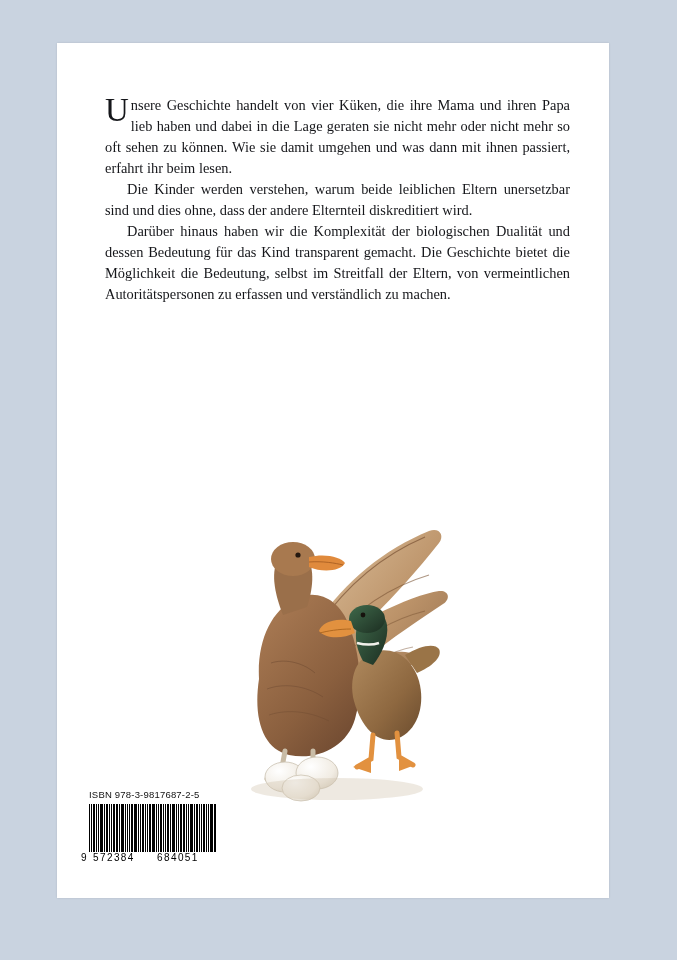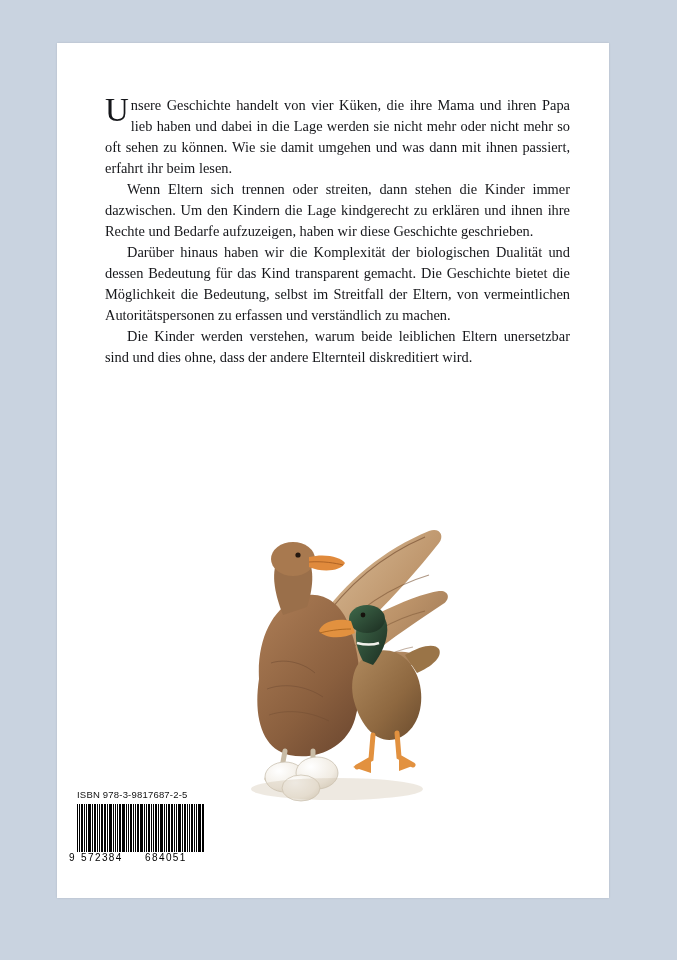--- a/index.html
+++ b/index.html
@@ -55,21 +55,21 @@
     position: absolute;
     left: 110px;
     top: 440px;
     width: 330px;
     height: 330px;
   }
 
   
   .isbn-area {
     position: absolute;
-    left: 4px;
+    left: 16px;
     bottom: 0px;
     width: 160px;
     height: 112px;
   }
   .isbn-box {
     position: absolute;
     left: 8px;
     top: 0px;
     width: 150px;
     background: #ffffff;
@@ -123,24 +123,23 @@
     left: 76px;
     top: 0px;
   }
 </style>
 </head>
 <body>
 
 <div class="page">
 
   <div class="text-block">
-    <p class="para first"><span class="dropcap">U</span><span>nsere Geschichte handelt von vier Küken, die ihre Mama und ihren Papa lieb haben und dabei in die Lage werden sie nicht mehr oder nicht mehr so oft sehen zu können. Wie sie damit umgehen und was dann mit ihnen passiert, erfahrt ihr beim lesen.</span></p>
-    <p class="para">Wenn Eltern sich trennen oder streiten, dann stehen die Kinder immer dazwischen. Um den Kindern die Lage kindgerecht zu erklären und ihnen ihre Rechte und Bedarfe aufzuzeigen, haben wir diese Geschichte geschrieben.</p>
+    <p class="para first"><span class="dropcap">U</span><span>nsere Geschichte handelt von vier Küken, die ihre Mama und ihren Papa lieb haben und dabei in die Lage geraten sie nicht mehr oder nicht mehr so oft sehen zu können. Wie sie damit umgehen und was dann mit ihnen passiert, erfahrt ihr beim lesen.</span></p>
+    <p class="para">Die Kinder werden verstehen, warum beide leiblichen Eltern unersetzbar sind und dies ohne, dass der andere Elternteil diskreditiert wird.</p>
     <p class="para">Darüber hinaus haben wir die Komplexität der biologischen Dualität und dessen Bedeutung für das Kind transparent gemacht. Die Geschichte bietet die Möglichkeit die Bedeutung, selbst im Streitfall der Eltern, von vermeintlichen Autoritätspersonen zu erfassen und verständlich zu machen.</p>
-    <p class="para">Die Kinder werden verstehen, warum beide leiblichen Eltern unersetzbar sind und dies ohne, dass der andere Elternteil diskreditiert wird.</p>
   </div>
 
   <div class="illustration">
     <svg viewBox="0 0 330 330" width="330" height="330" xmlns="http://www.w3.org/2000/svg">
       <defs>
         <linearGradient id="wingG" x1="0" y1="0" x2="1" y2="1">
           <stop offset="0%" stop-color="#d9bb95"></stop>
           <stop offset="55%" stop-color="#b98e62"></stop>
           <stop offset="100%" stop-color="#8d6542"></stop>
         </linearGradient>

